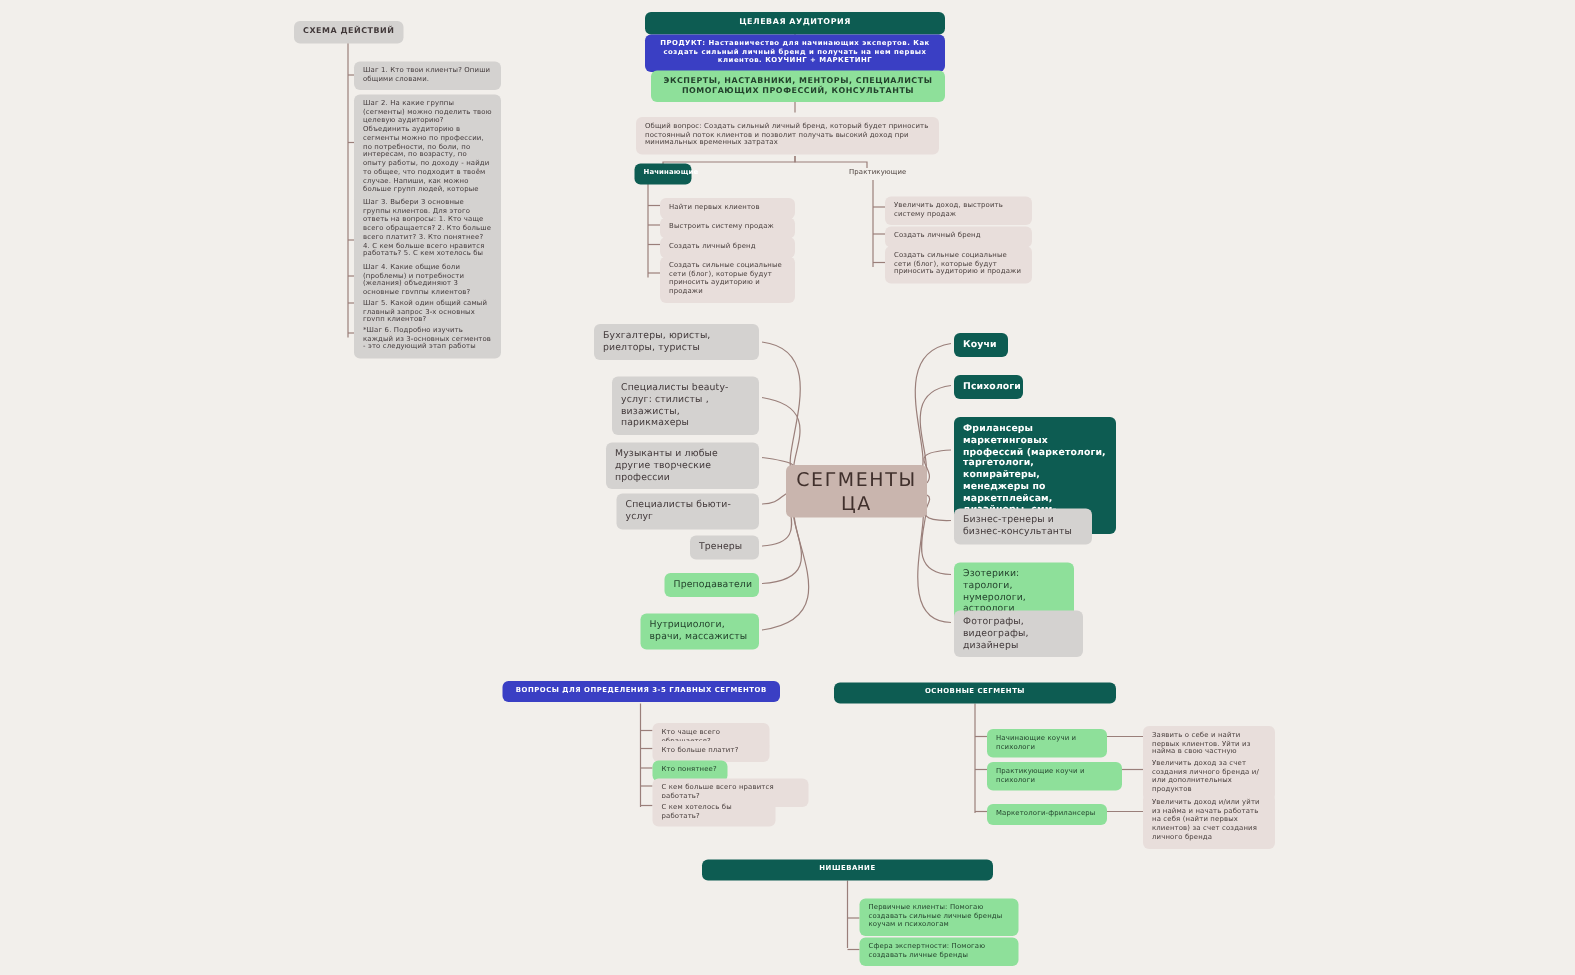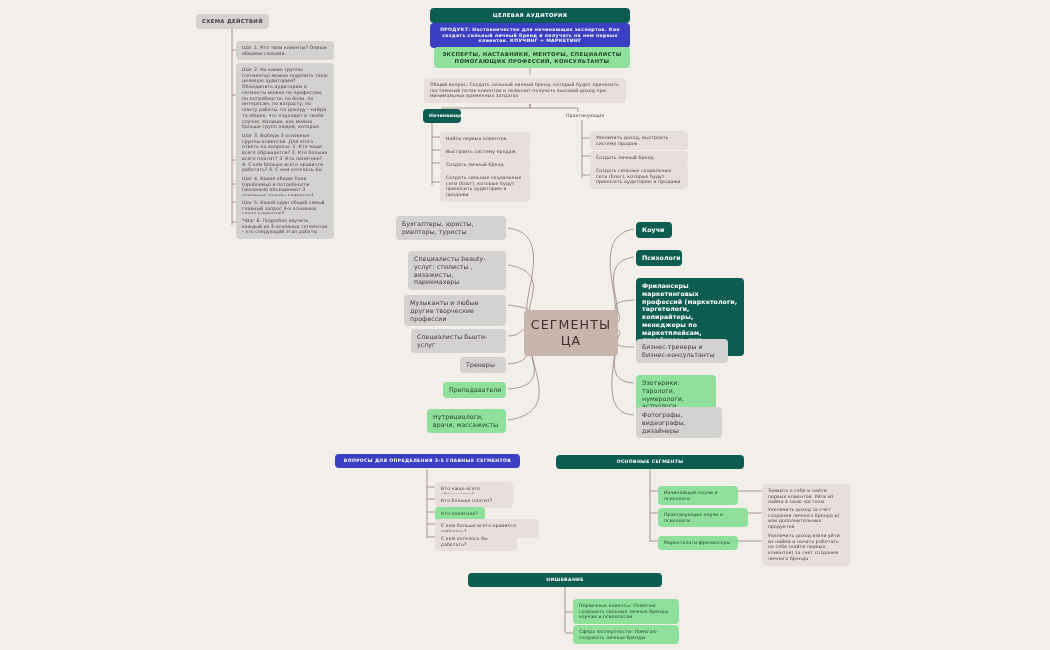--- a/index.html
+++ b/index.html
@@ -133,21 +133,21 @@
 
   <div class="node n-beige fs5" style="left:440px;top:132px;width:90px;">Найти первых клиентов</div>
   <div class="node n-beige fs5" style="left:440px;top:145px;width:90px;">Выстроить систему продаж</div>
   <div class="node n-beige fs5" style="left:440px;top:158px;width:90px;">Создать личный бренд</div>
   <div class="node n-beige fs5" style="left:440px;top:171px;width:90px;">Создать сильные социальные сети (блог), которые будут приносить аудиторию и продажи</div>
 
   <div class="node n-beige fs5" style="left:590px;top:131px;width:98px;">Увеличить доход, выстроить систему продаж</div>
   <div class="node n-beige fs5" style="left:590px;top:151px;width:98px;">Создать личный бренд</div>
   <div class="node n-beige fs5" style="left:590px;top:164px;width:98px;">Создать сильные социальные сети (блог), которые будут приносить аудиторию и продажи</div>
 
-  <div class="node n-center" style="left:524px;top:310px;width:94px;height:46px;">СЕГМЕНТЫ ЦА</div>
+  <div class="node n-center" style="left:524px;top:310px;width:94px;height:35px;">СЕГМЕНТЫ ЦА</div>
 
   <div class="node n-gray fs7" style="left:396px;top:216px;width:110px;">Бухгалтеры, юристы, риелторы, туристы</div>
   <div class="node n-gray fs7" style="left:408px;top:251px;width:98px;">Специалисты beauty-услуг: стилисты , визажисты, парикмахеры</div>
   <div class="node n-gray fs7" style="left:404px;top:295px;width:102px;">Музыканты и любые другие творческие профессии</div>
   <div class="node n-gray fs7" style="left:411px;top:329px;width:95px;">Специалисты бьюти-услуг</div>
   <div class="node n-gray fs7" style="left:460px;top:357px;width:46px;">Тренеры</div>
   <div class="node n-green fs7" style="left:443px;top:382px;width:63px;">Преподаватели</div>
   <div class="node n-green fs7" style="left:427px;top:409px;width:79px;">Нутрициологи, врачи, массажисты</div>
 
   <div class="node n-teal fs7" style="left:636px;top:222px;width:36px;">Коучи</div>

